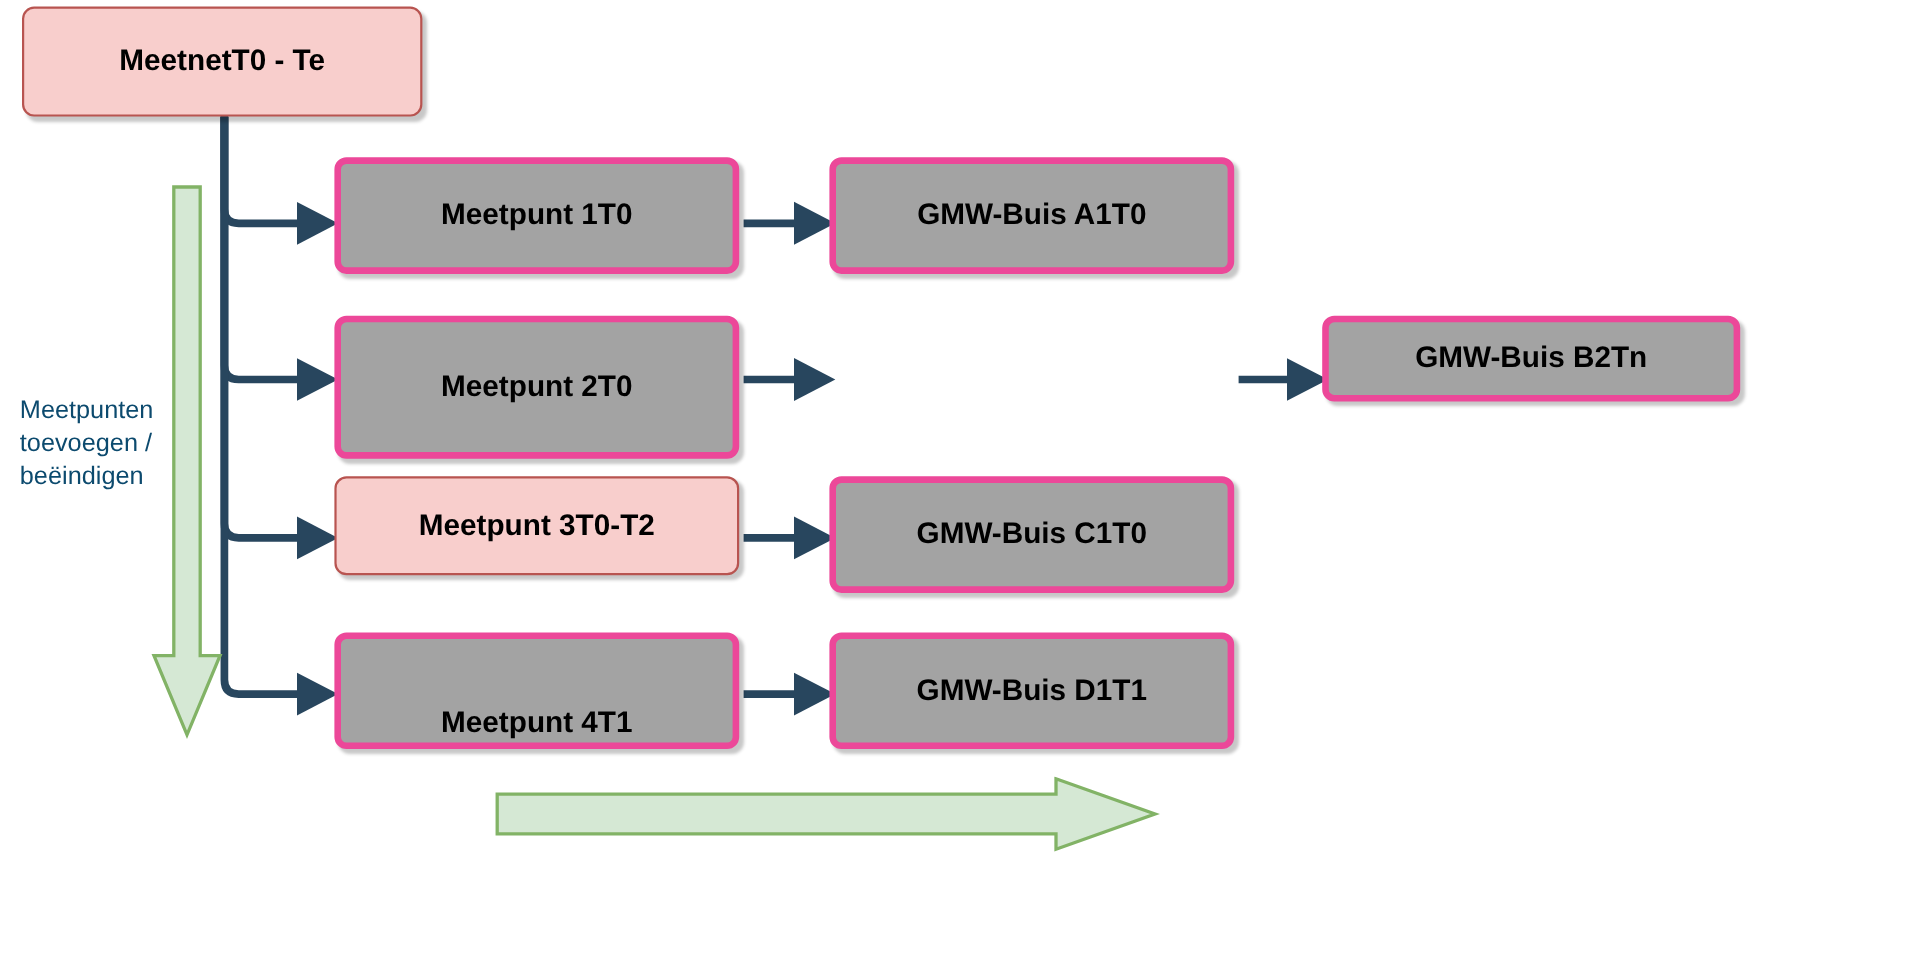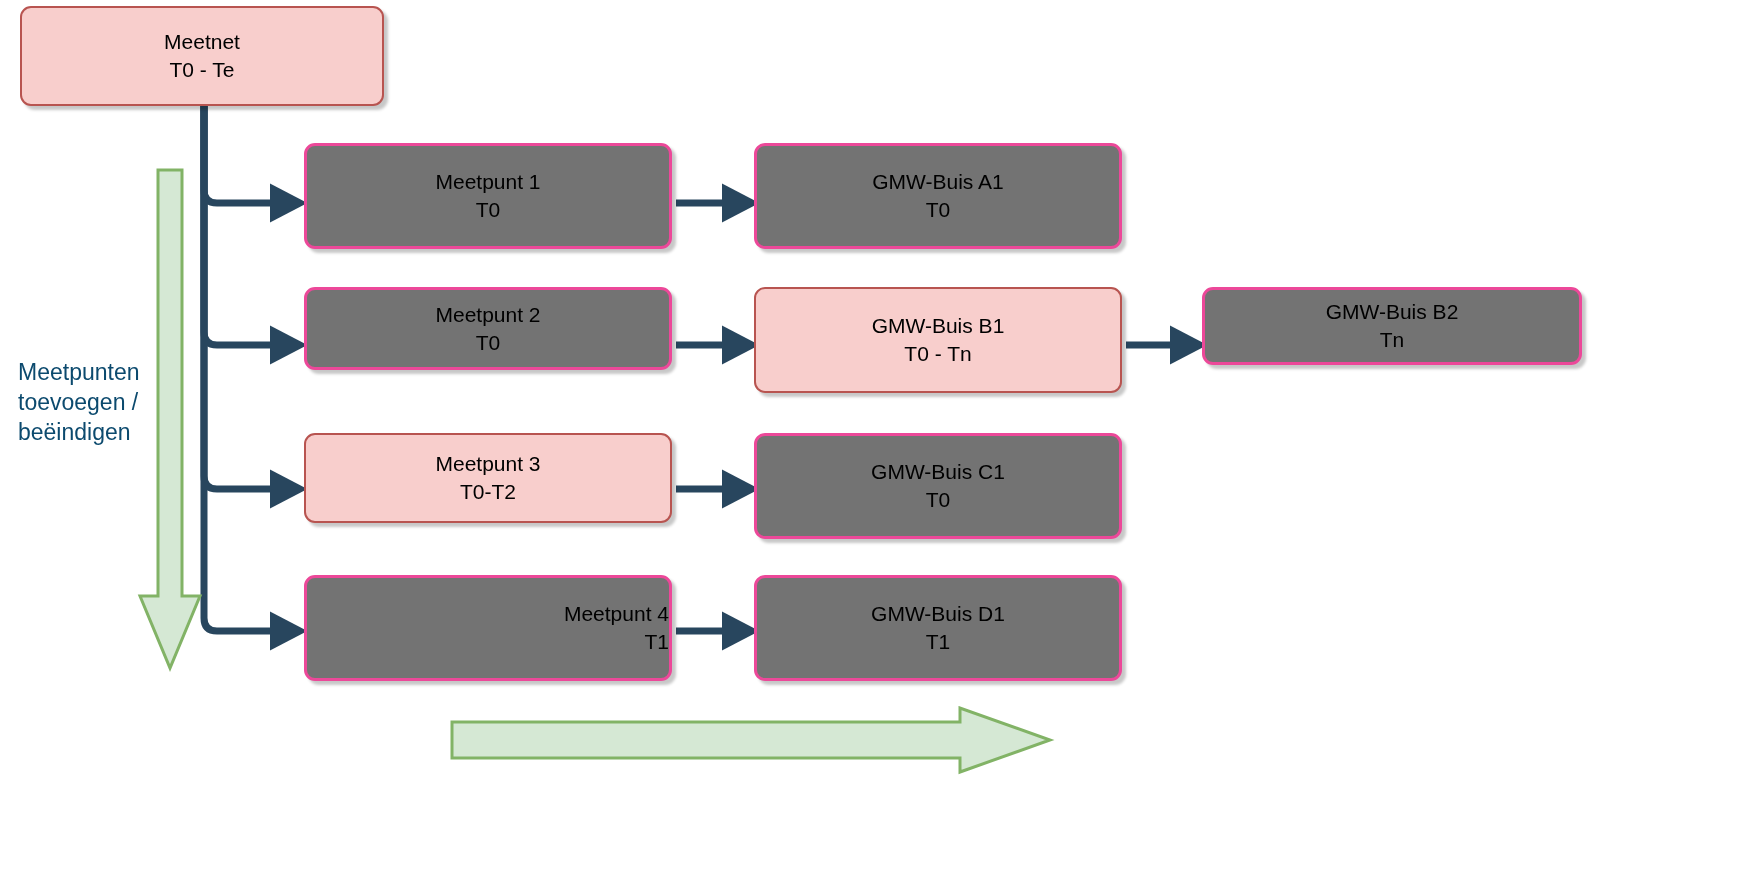--- a/index.html
+++ b/index.html
@@ -23,35 +23,35 @@
     top: 0;
     width: 1746px;
     height: 882px;
     pointer-events: none;
   }
   .node {
     position: absolute;
     box-sizing: border-box;
     border-radius: 11px;
     display: flex;
-    flex-direction: column;
+    flex-direction: row;
     align-items: center;
     justify-content: center;
-    font-weight: normal;
-    font-size: 21px;
+    font-weight: bold;
+    font-size: 27px;
     line-height: 1.32;
     color: #000000;
     text-align: center;
     box-shadow: 4px 4px 3px rgba(0,0,0,0.22);
     z-index: 3;
   }
   .node .l1, .node .l2 { display: block; white-space: nowrap; }
   .node.blue {
-    background: #737373;
-    border: 3px solid #ec4899;
+    background: #a3a3a3;
+    border: 6px solid #ec4899;
   }
   .node.pink {
     background: #f8cecc;
     border: 2px solid #b85450;
   }
   .plain-label {
     position: absolute;
     font-size: 23px;
     line-height: 1.30;
     color: #0c4a6e;
@@ -102,44 +102,40 @@
   <div class="node pink" style="left:20px; top:6px; width:364px; height:100px;">
     <span class="l1">Meetnet</span>
     <span class="l2">T0 - Te</span>
   </div>
 
   <div class="node blue" style="left:304px; top:143px; width:368px; height:106px;">
     <span class="l1">Meetpunt 1</span>
     <span class="l2">T0</span>
   </div>
 
-  <div class="node blue" style="left:304px; top:287px; width:368px; height:83px;">
+  <div class="node blue" style="left:304px; top:287px; width:368px; height:130px;">
     <span class="l1">Meetpunt 2</span>
     <span class="l2">T0</span>
   </div>
 
   <div class="node pink" style="left:304px; top:433px; width:368px; height:90px;">
     <span class="l1">Meetpunt 3</span>
     <span class="l2">T0-T2</span>
   </div>
 
   <div class="node blue" style="left:304px; top:575px; width:368px; height:106px;align-items:flex-end;">
     <span class="l1">Meetpunt 4</span>
     <span class="l2">T1</span>
   </div>
 
   <div class="node blue" style="left:754px; top:143px; width:368px; height:106px;">
     <span class="l1">GMW-Buis A1</span>
     <span class="l2">T0</span>
   </div>
 
-  <div class="node pink" style="left:754px; top:287px; width:368px; height:106px;">
-    <span class="l1">GMW-Buis B1</span>
-    <span class="l2">T0 - Tn</span>
-  </div>
 
   <div class="node blue" style="left:1202px; top:287px; width:380px; height:78px;">
     <span class="l1">GMW-Buis B2</span>
     <span class="l2">Tn</span>
   </div>
 
   <div class="node blue" style="left:754px; top:433px; width:368px; height:106px;">
     <span class="l1">GMW-Buis C1</span>
     <span class="l2">T0</span>
   </div>

